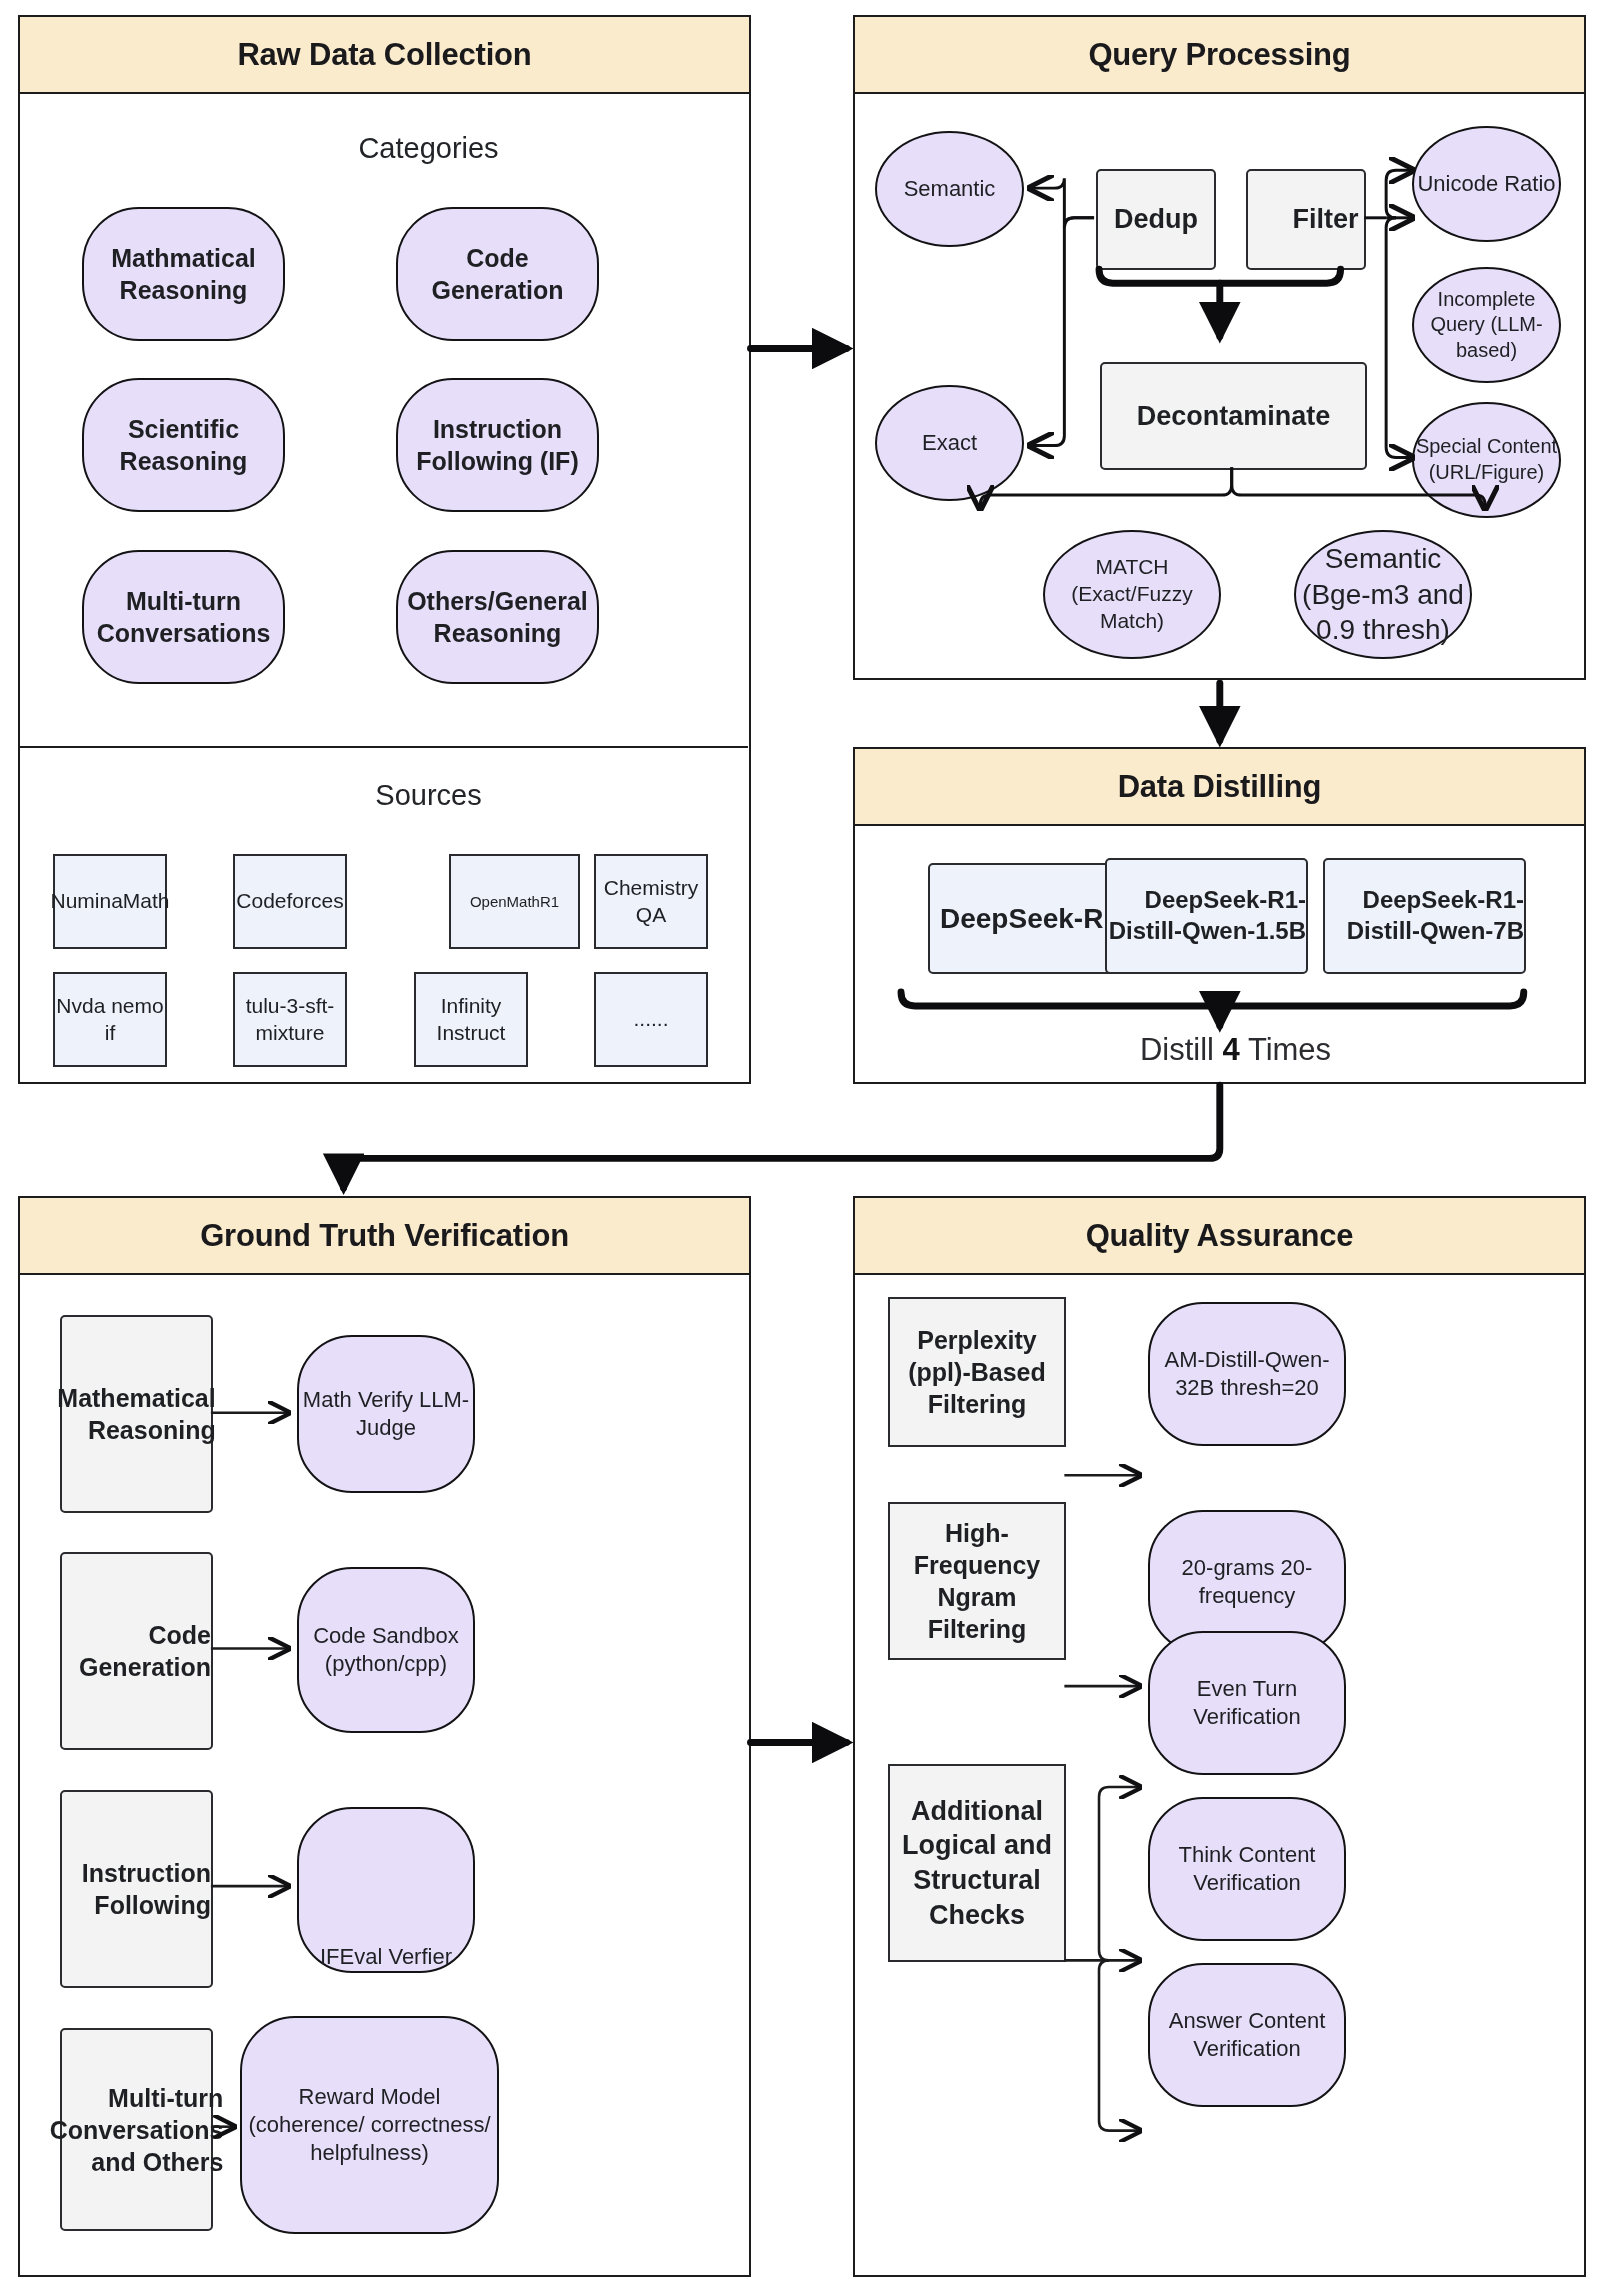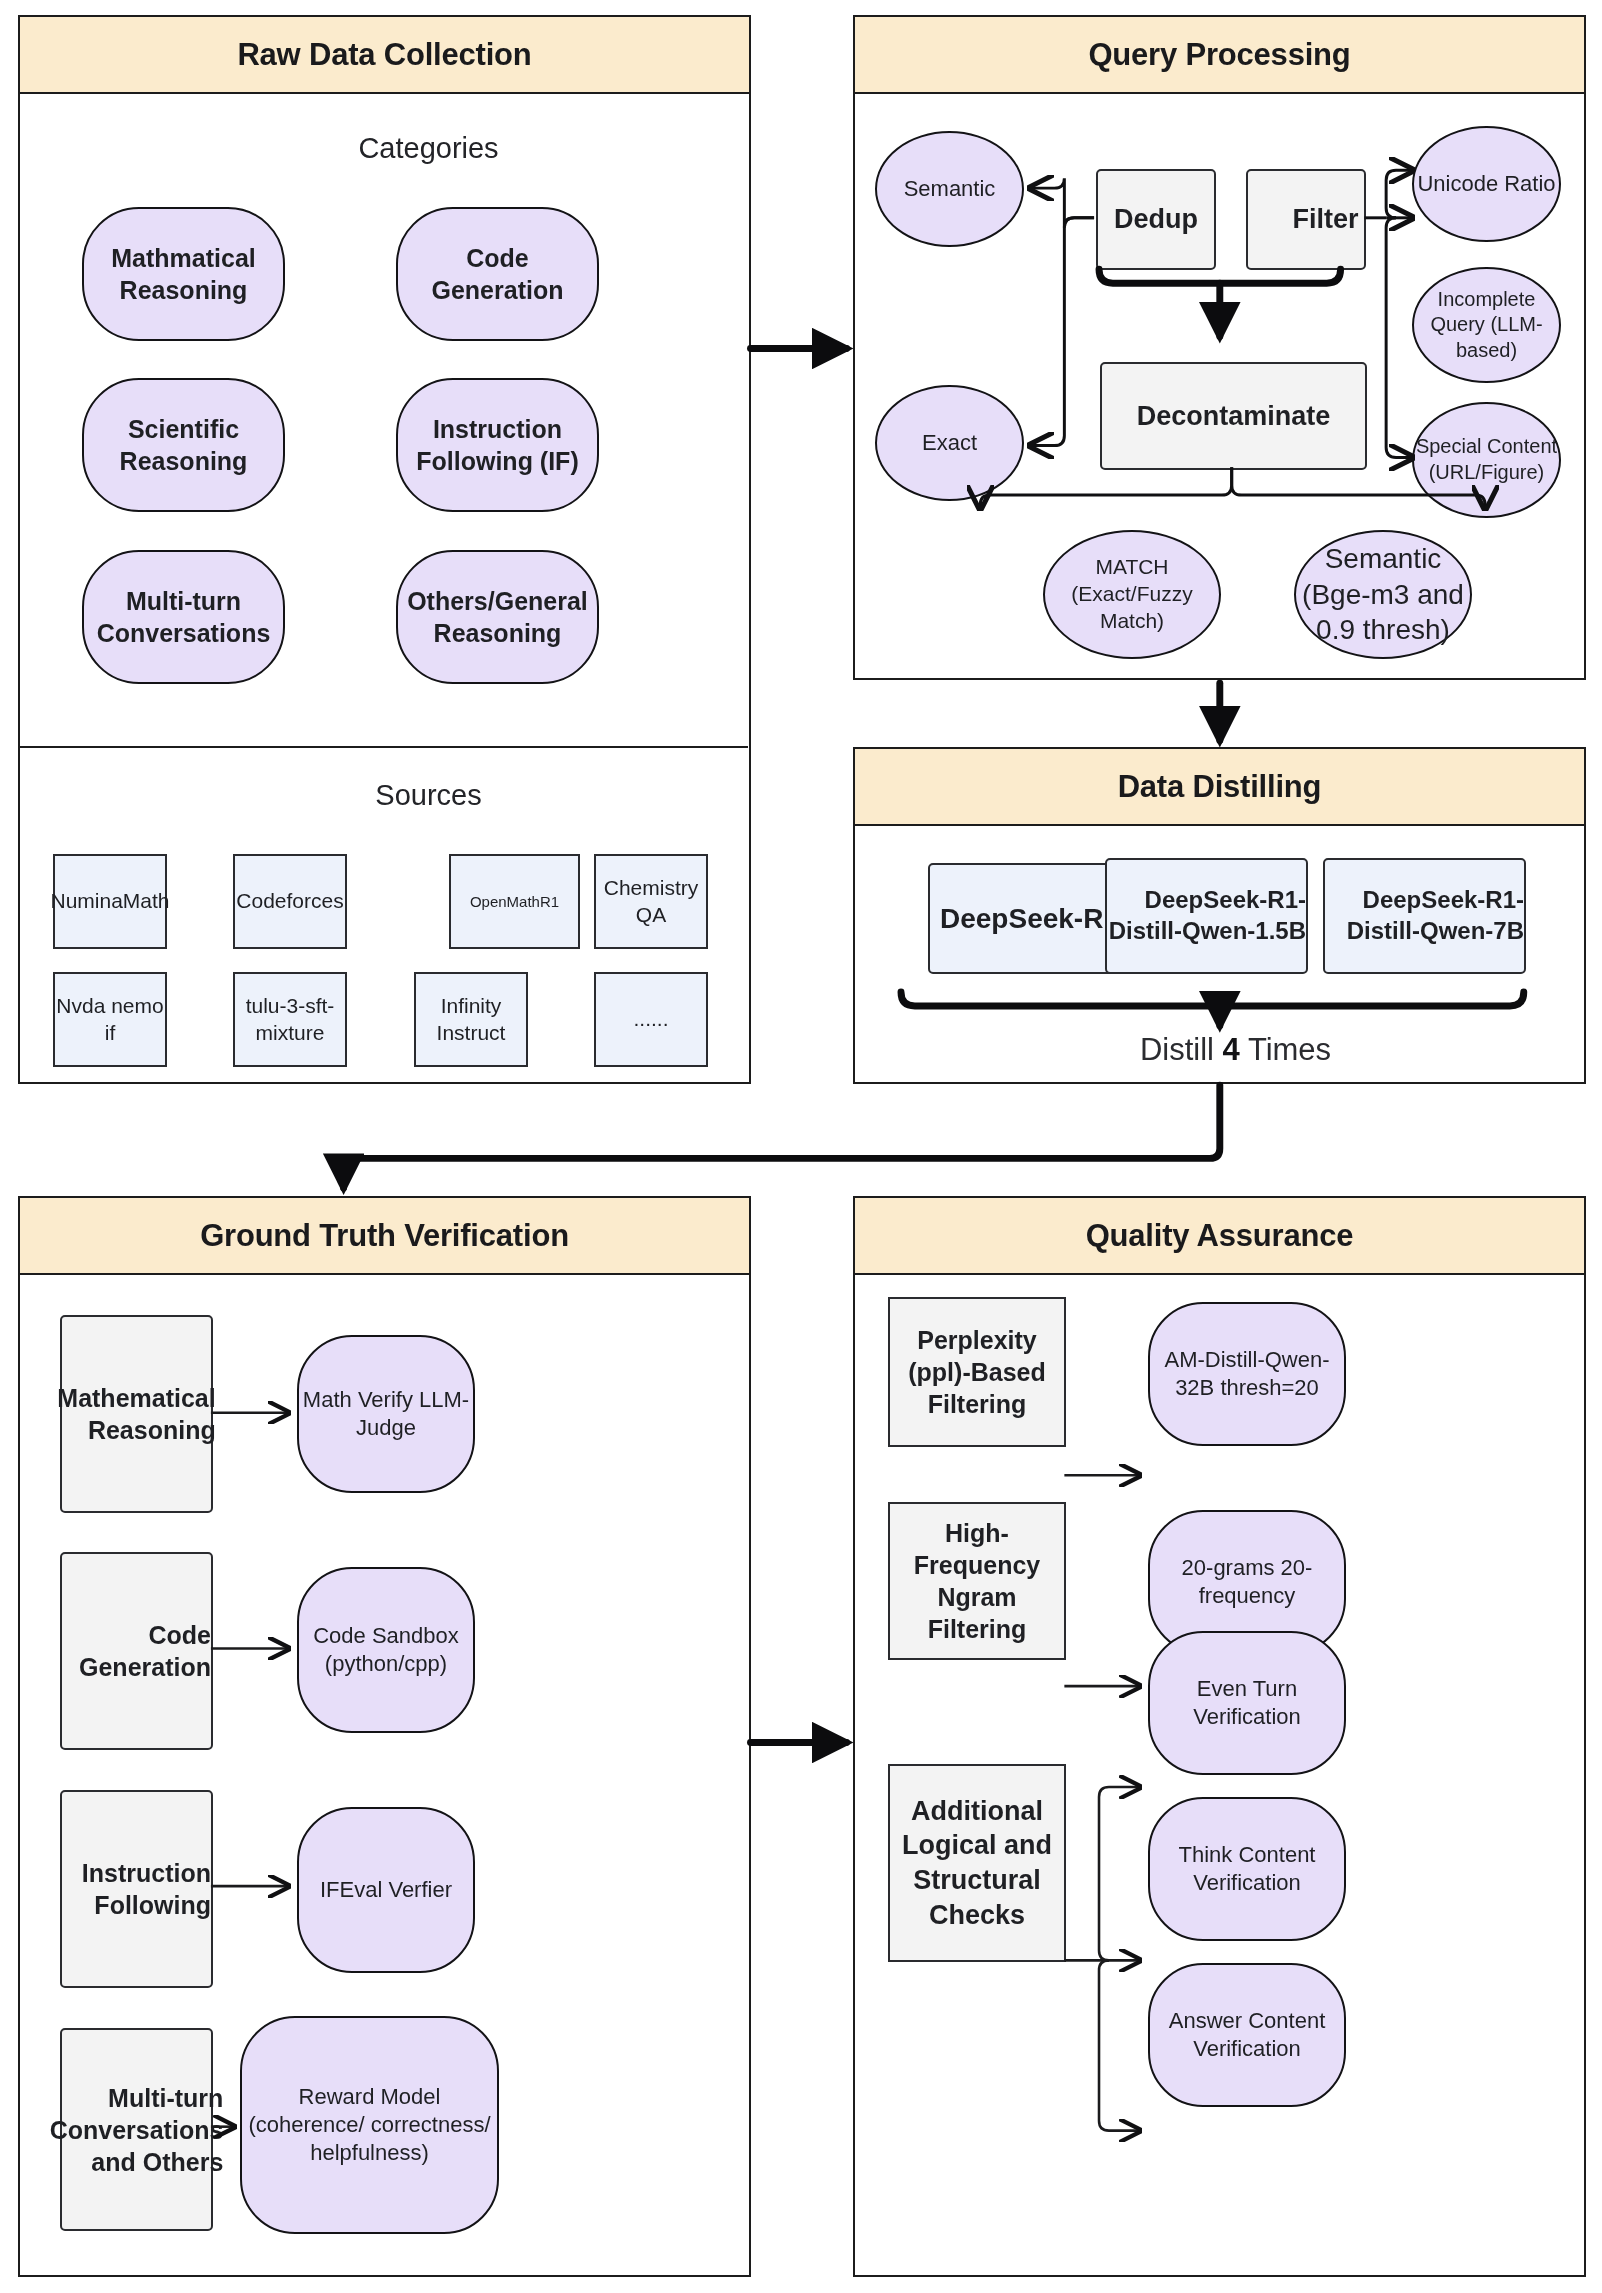--- a/index.html
+++ b/index.html
@@ -174,21 +174,21 @@
     <div class="node grey rect bold" style="left:40px;top:354px;width:153px;height:198px;font-size:25px;">
         <span>Code Generation</span>
       </div>
     <div class="node purple pill" style="left:277px;top:369px;width:178px;height:166px;">
         <span>Code Sandbox (python/cpp)</span>
       </div>
 
     <div class="node grey rect bold" style="left:40px;top:592px;width:153px;height:198px;font-size:25px;">
         <span>Instruction Following</span>
       </div>
-    <div class="node purple pill" style="left:277px;top:609px;width:178px;height:166px;">
+    <div class="node purple pill" style="left:277px;top:609px;width:178px;height:166px;align-items:flex-end;">
         <span>IFEval Verfier</span>
       </div>
 
     <div class="node grey rect bold" style="left:40px;top:830px;width:153px;height:203px;font-size:25px;">
         <span>Multi-turn Conversations and Others</span>
       </div>
     <div class="node purple pill" style="left:220px;top:818px;width:259px;height:218px;">
         <span>Reward Model (coherence/ correctness/ helpfulness)</span>
       </div>
   </div>

